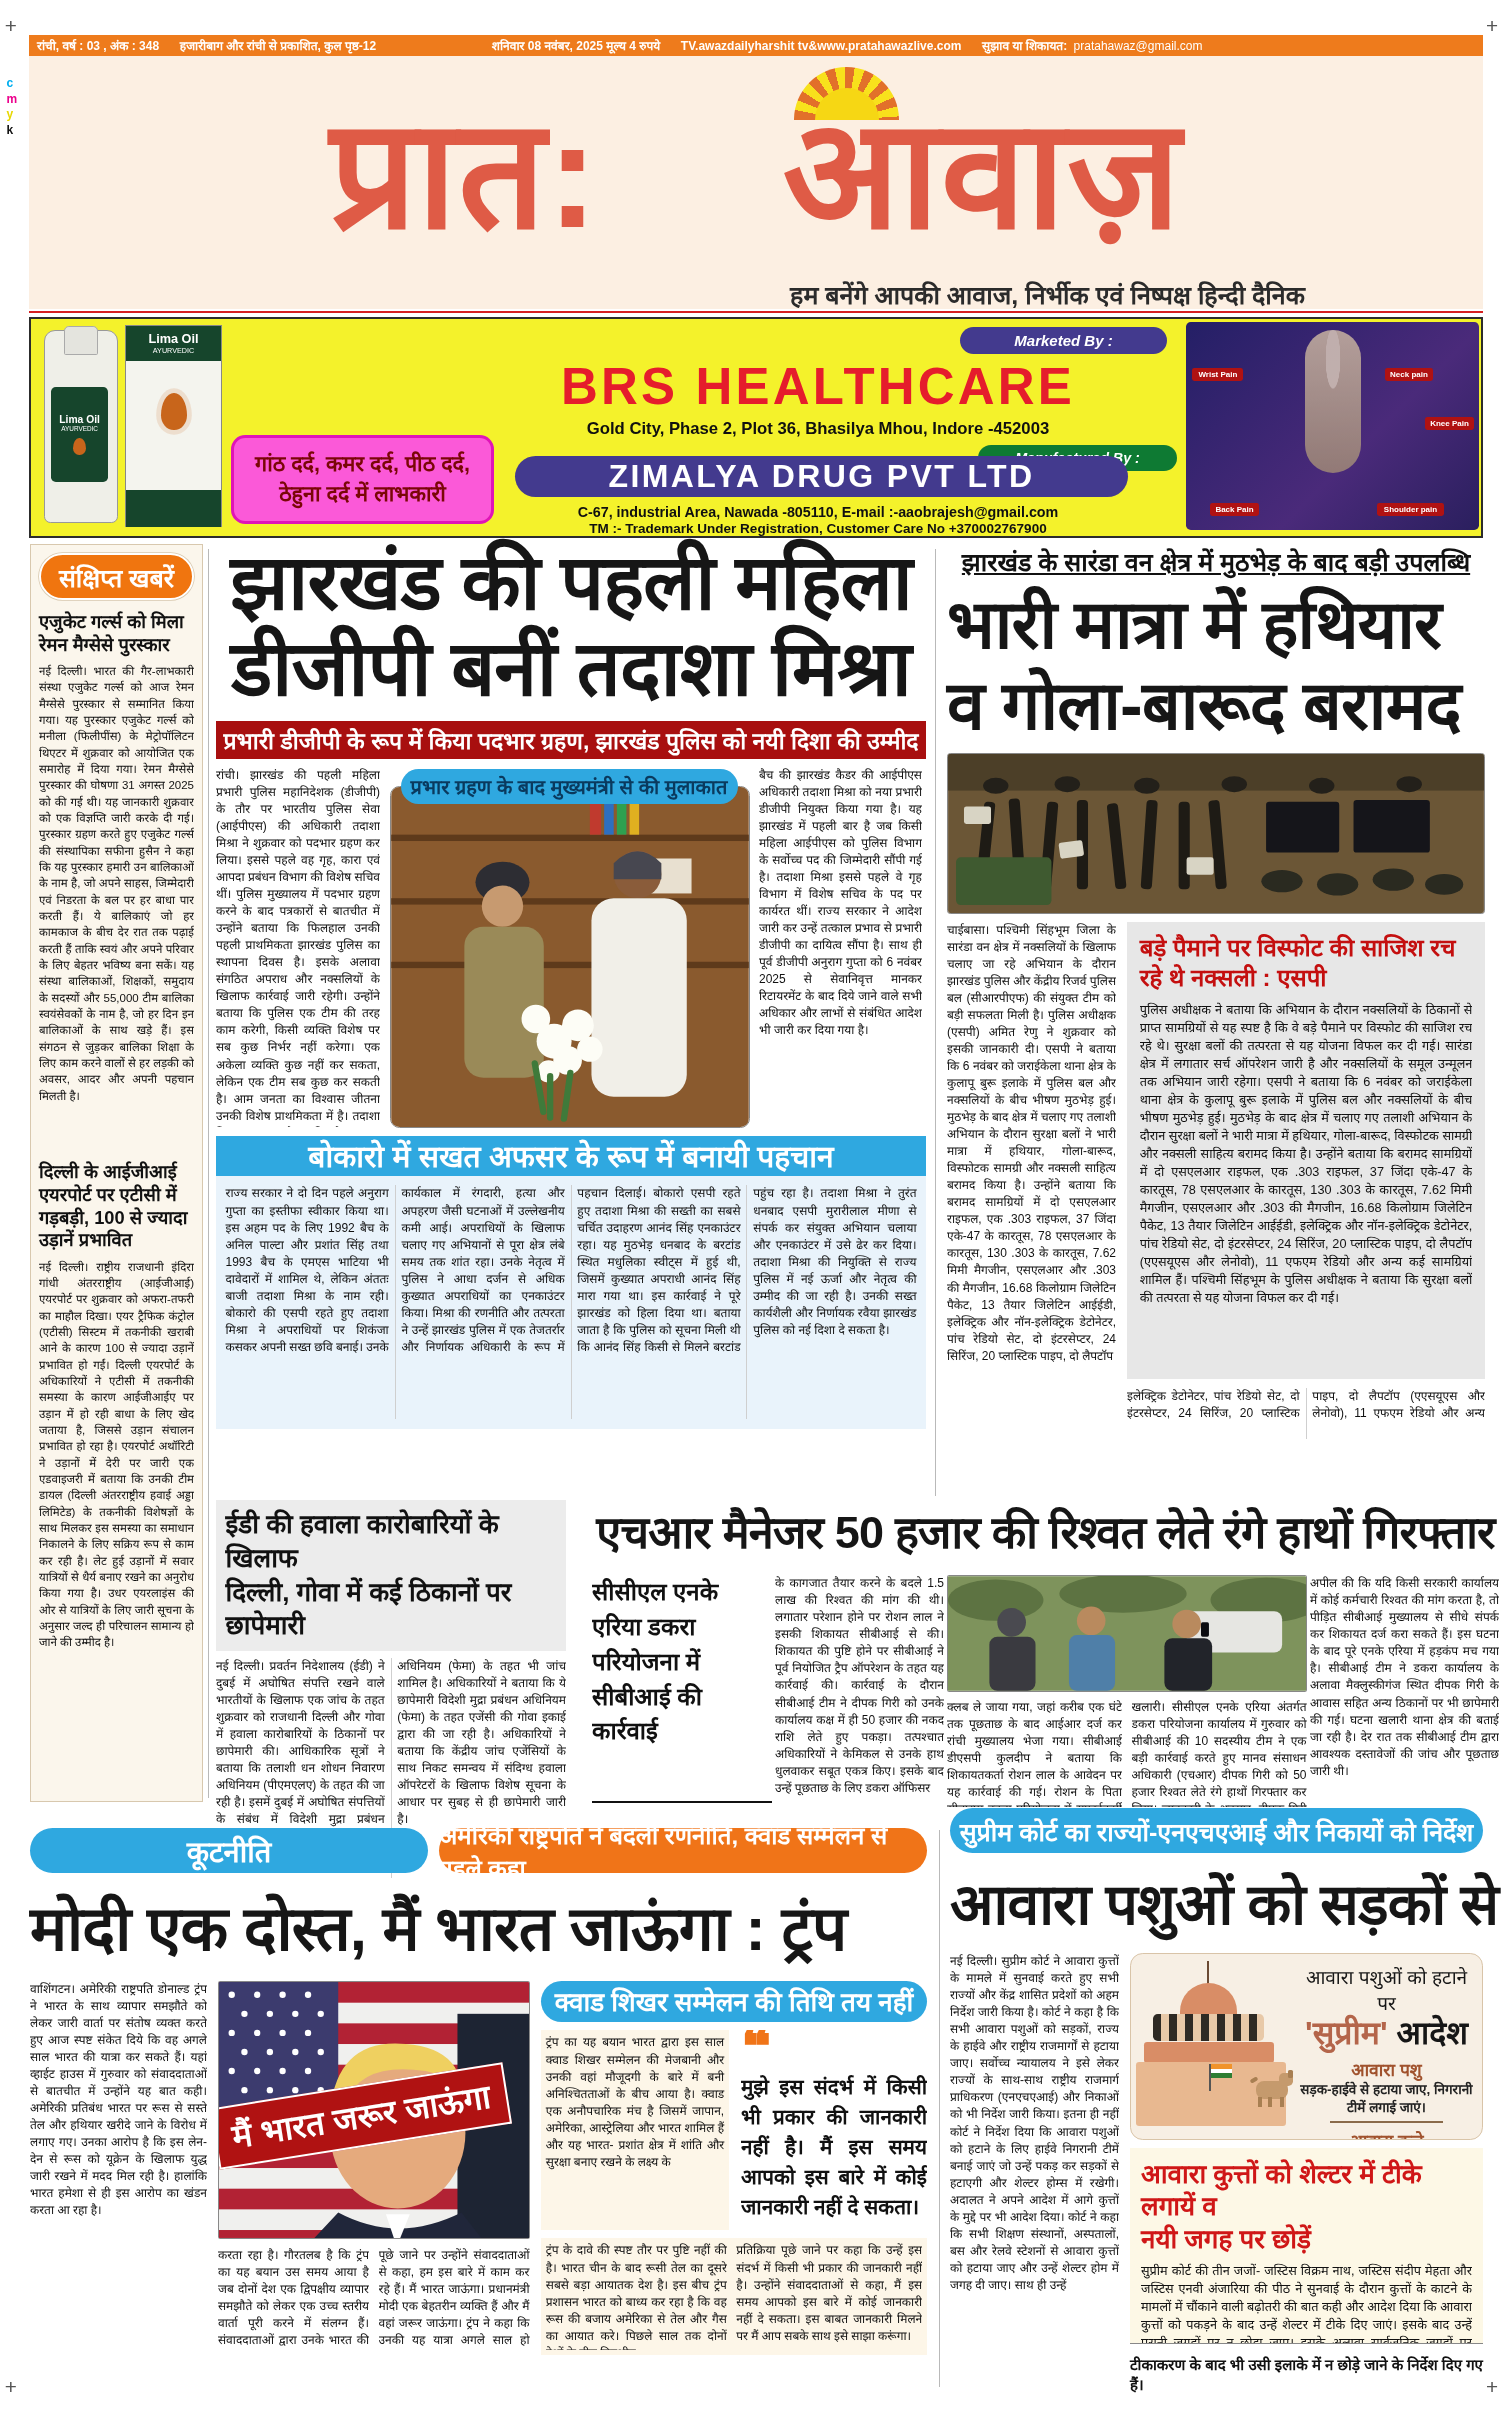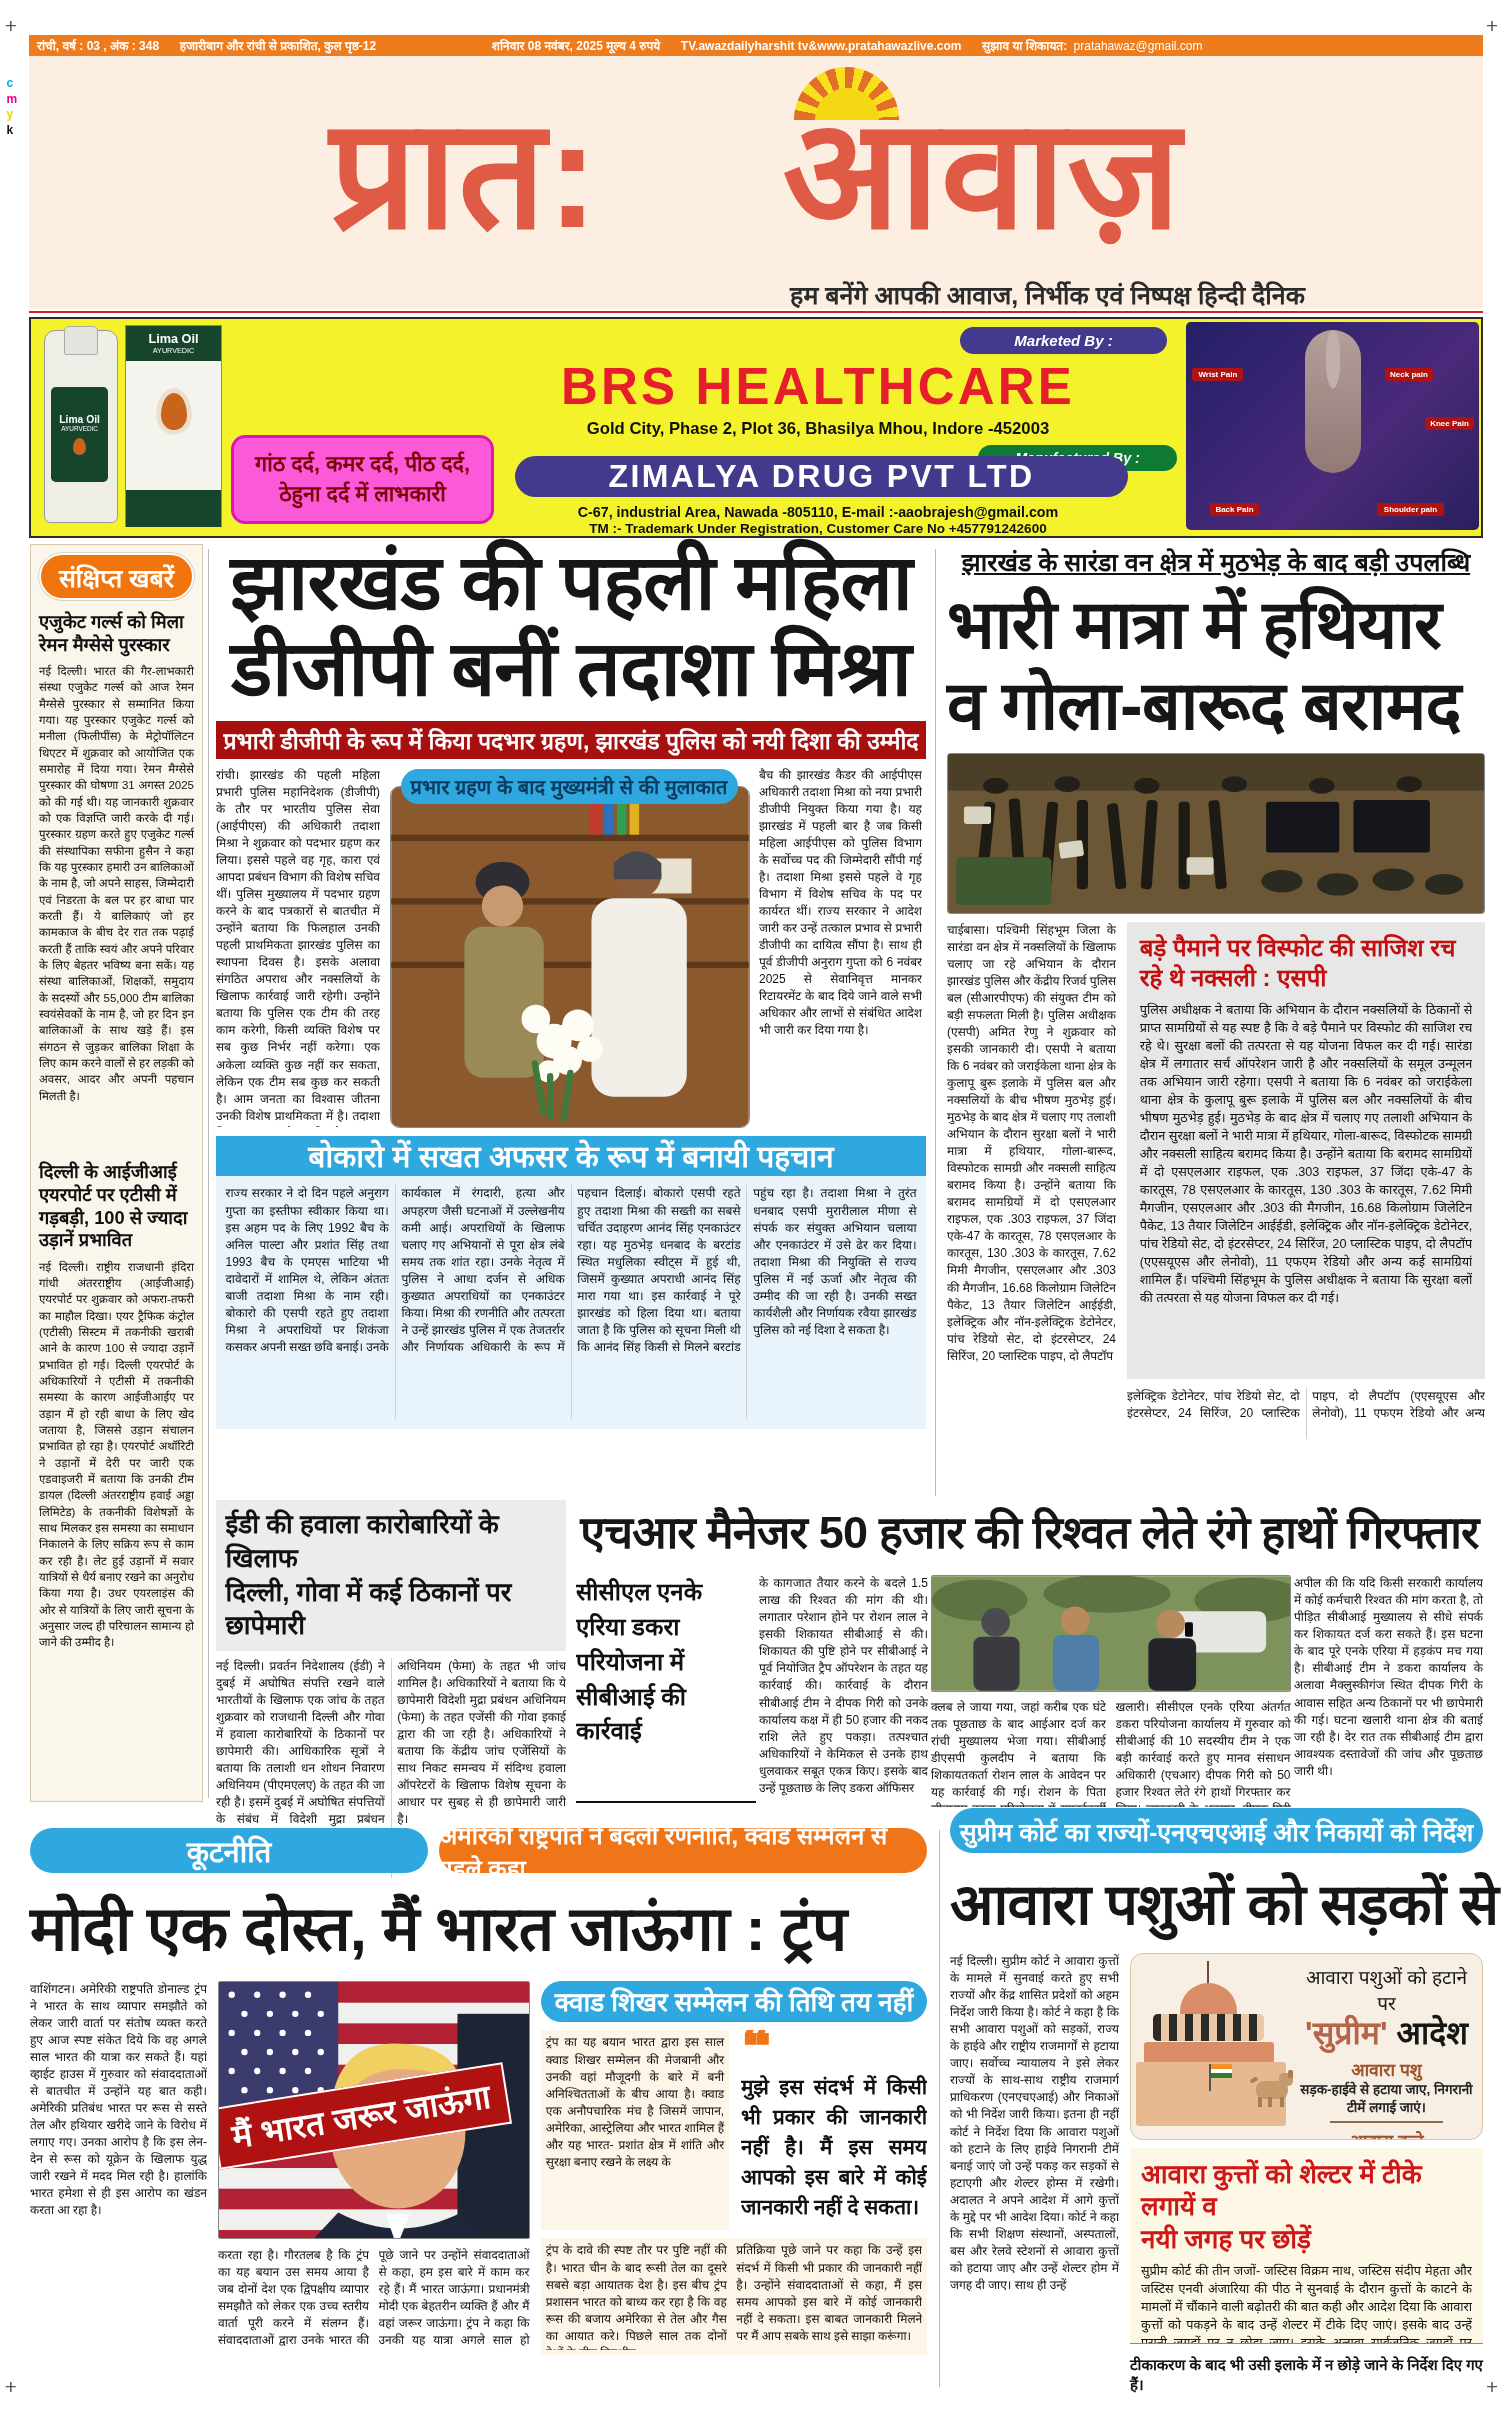--- a/index.html
+++ b/index.html
@@ -80,21 +80,21 @@
     <div class="abs pill" style="left:929px;top:8px;width:207px;height:27px;background:#433a8e;font-size:15px;font-style:italic;">
         <span>Marketed By :</span>
       </div>
     <div class="abs" style="left:445px;top:38px;width:684px;text-align:center;color:#e51d2c;font-size:51px;font-weight:900;letter-spacing:3.2px;">BRS HEALTHCARE</div>
     <div class="abs" style="left:445px;top:100px;width:684px;text-align:center;color:#101010;font-size:16.7px;font-weight:800;">Gold City, Phase 2, Plot 36,  Bhasilya Mhou, Indore -452003</div>
     <div class="abs pill" style="left:947px;top:126px;width:199px;height:25.5px;background:#0e7a33;font-size:14.3px;font-style:italic;">
         <span>Manufactured By :</span>
       </div>
     <div class="abs" style="left:484px;top:137px;width:613px;height:41px;background:#433a8e;border-radius:20.7px;display:flex;align-items:center;justify-content:center;color:#fff;font-size:32px;font-weight:900;letter-spacing:2.4px;">ZIMALYA DRUG PVT LTD</div>
     <div class="abs" style="left:445px;top:185px;width:684px;text-align:center;color:#101010;font-size:14.3px;font-weight:800;">C-67, industrial Area, Nawada -805110, E-mail :-aaobrajesh@gmail.com</div>
-    <div class="abs" style="left:445px;top:202px;width:684px;text-align:center;color:#101010;font-size:13.5px;font-weight:700;">TM :- Trademark Under Registration, Customer Care No +457791242600</div>
+    <div class="abs" style="left:445px;top:202px;width:684px;text-align:center;color:#101010;font-size:13.5px;font-weight:700;">TM :- Trademark Under Registration, Customer Care No +370002767900</div>
 
     <div class="abs" style="left:1155px;top:3.2px;width:293px;height:208px;background:linear-gradient(135deg,#241f66,#4a2a7a 60%,#2a1f5e);border-radius:4.8px;">
       <div class="abs" style="left:119px;top:8px;width:56px;height:143px;background:radial-gradient(ellipse at 50% 20%,#d8c7b8 0 18%,transparent 19%),linear-gradient(#c9b4a2,#9f8876);border-radius:32px;opacity:0.85;"></div>
       <div class="abs" style="left:6.4px;top:46px;width:51px;height:12.7px;background:#b01212;color:#fff;font-size:8px;font-weight:700;display:flex;align-items:center;justify-content:center;border-radius:2.4px;">Wrist Pain</div>
       <div class="abs" style="left:199px;top:46px;width:48px;height:12.7px;background:#b01212;color:#fff;font-size:8px;font-weight:700;display:flex;align-items:center;justify-content:center;border-radius:2.4px;">Neck pain</div>
       <div class="abs" style="left:239px;top:95px;width:49px;height:12.7px;background:#b01212;color:#fff;font-size:8px;font-weight:700;display:flex;align-items:center;justify-content:center;border-radius:2.4px;">Knee Pain</div>
       <div class="abs" style="left:24px;top:181px;width:49px;height:12.7px;background:#b01212;color:#fff;font-size:8px;font-weight:700;display:flex;align-items:center;justify-content:center;border-radius:2.4px;">Back Pain</div>
       <div class="abs" style="left:191px;top:181px;width:67px;height:12.7px;background:#b01212;color:#fff;font-size:8px;font-weight:700;display:flex;align-items:center;justify-content:center;border-radius:2.4px;">Shoulder pain</div>
     </div>
   </div>
@@ -221,21 +221,21 @@
   </div>
 
   <div class="abs" style="left:216px;top:1500px;width:350px;">
     <div style="background:#ececec;padding:8px 9.5px;font-size:26px;font-weight:900;color:#111;line-height:1.3;">
       <div>ईडी की हवाला कारोबारियों के खिलाफ</div>
       <div>दिल्ली, गोवा में कई ठिकानों पर छापेमारी</div>
     </div>
     <div class="txt dev colsep" style="font-size:12px;margin-top:6.4px;height:220px;column-count:2;">नई दिल्ली। प्रवर्तन निदेशालय (ईडी) ने दुबई में अघोषित संपत्ति रखने वाले भारतीयों के खिलाफ एक जांच के तहत शुक्रवार को राजधानी दिल्ली और गोवा में हवाला कारोबारियों के ठिकानों पर छापेमारी की। आधिकारिक सूत्रों ने बताया कि तलाशी धन शोधन निवारण अधिनियम (पीएमएलए) के तहत की जा रही है। इसमें दुबई में अघोषित संपत्तियों के संबंध में विदेशी मुद्रा प्रबंधन अधिनियम (फेमा) के तहत भी जांच शामिल है। अधिकारियों ने बताया कि ये छापेमारी विदेशी मुद्रा प्रबंधन अधिनियम (फेमा) के तहत एजेंसी की गोवा इकाई द्वारा की जा रही है। अधिकारियों ने बताया कि केंद्रीय जांच एजेंसियों के साथ निकट समन्वय में संदिग्ध हवाला ऑपरेटरों के खिलाफ विशेष सूचना के आधार पर सुबह से ही छापेमारी जारी है।</div>
   </div>
 
-  <div class="abs" style="left:576px;top:1500px;width:907px;">
+  <div class="abs" style="left:592px;top:1500px;width:907px;">
     <div class="hl" style="font-size:45px;text-align:center;letter-spacing:-0.8px;">एचआर मैनेजर 50 हजार की रिश्वत लेते रंगे हाथों गिरफ्तार</div>
     <div style="display:flex;gap:3px;margin-top:14.3px;">
       <div style="width:180px;flex:none;font-size:24px;font-weight:900;color:#111;line-height:1.45;border-bottom:2.4px solid #111;height:228px;box-sizing:border-box;overflow:hidden;">सीसीएल एनके एरिया डकरा परियोजना में सीबीआई की कार्रवाई</div>
       <div class="txt dev" style="font-size:12px;width:169px;height:231px;flex:none;">के कागजात तैयार करने के बदले 1.5 लाख की रिश्वत की मांग की थी। लगातार परेशान होने पर रोशन लाल ने इसकी शिकायत सीबीआई से की। शिकायत की पुष्टि होने पर सीबीआई ने पूर्व नियोजित ट्रैप ऑपरेशन के तहत यह कार्रवाई की। कार्रवाई के दौरान सीबीआई टीम ने दीपक गिरी को उनके कार्यालय कक्ष में ही 50 हजार की नकद राशि लेते हुए पकड़ा। तत्पश्चात अधिकारियों ने केमिकल से उनके हाथ धुलवाकर सबूत एकत्र किए। इसके बाद उन्हें पूछताछ के लिए डकरा ऑफिसर</div>
       <div style="width:360px;flex:none;">
         <div class="photo" style="height:115px;border-radius:1.6px;">
           <svg width="358" height="115" viewBox="0 0 450 144">
             <rect width="450" height="144" fill="#7e935c"></rect>
             <g fill="#5d7342">
                 <ellipse cx="60" cy="30" rx="60" ry="26"></ellipse>

